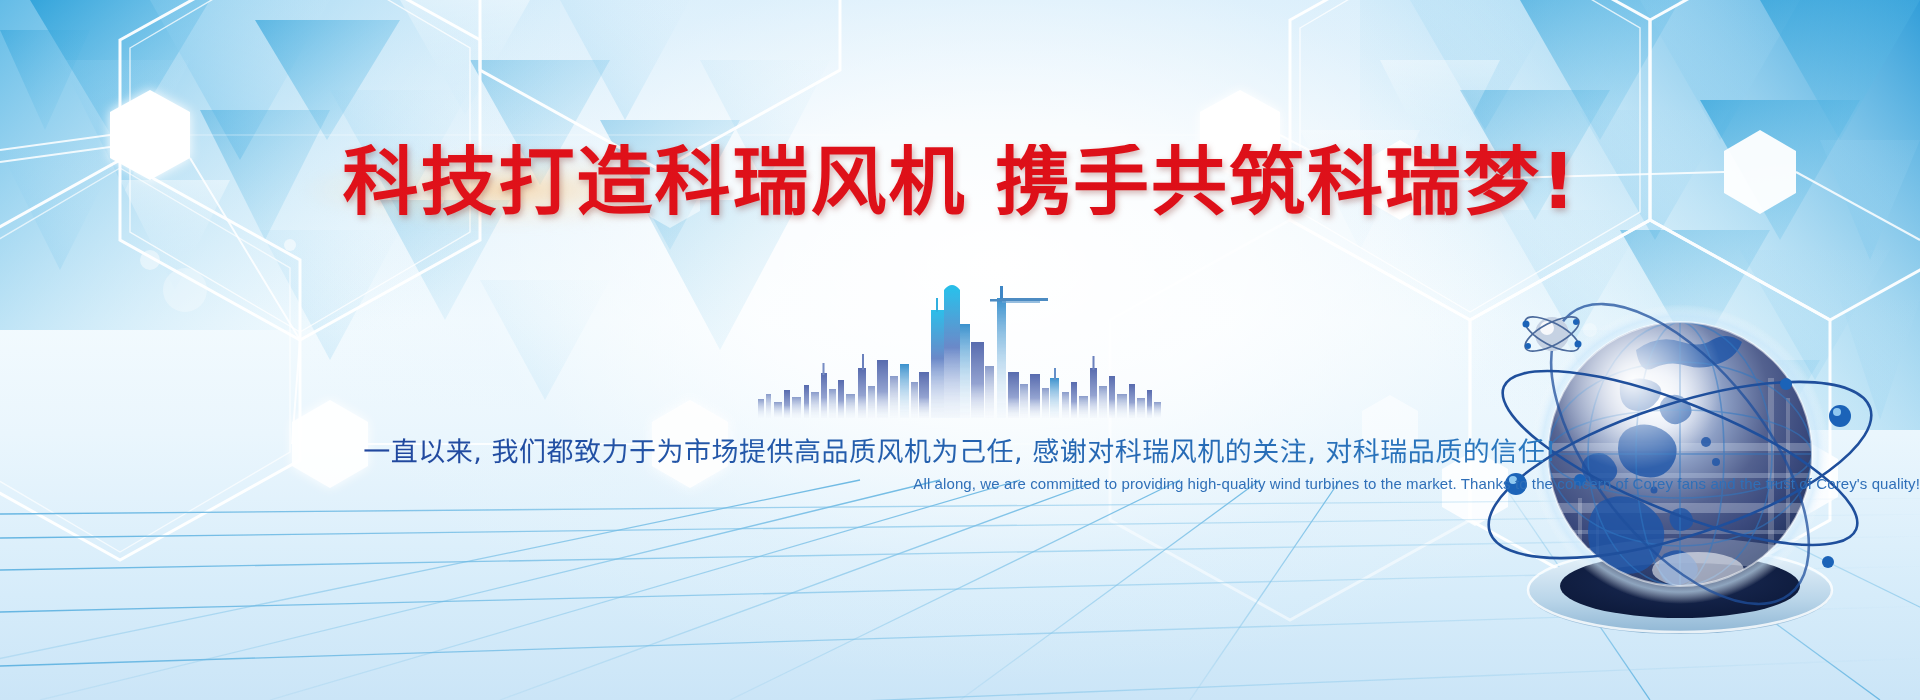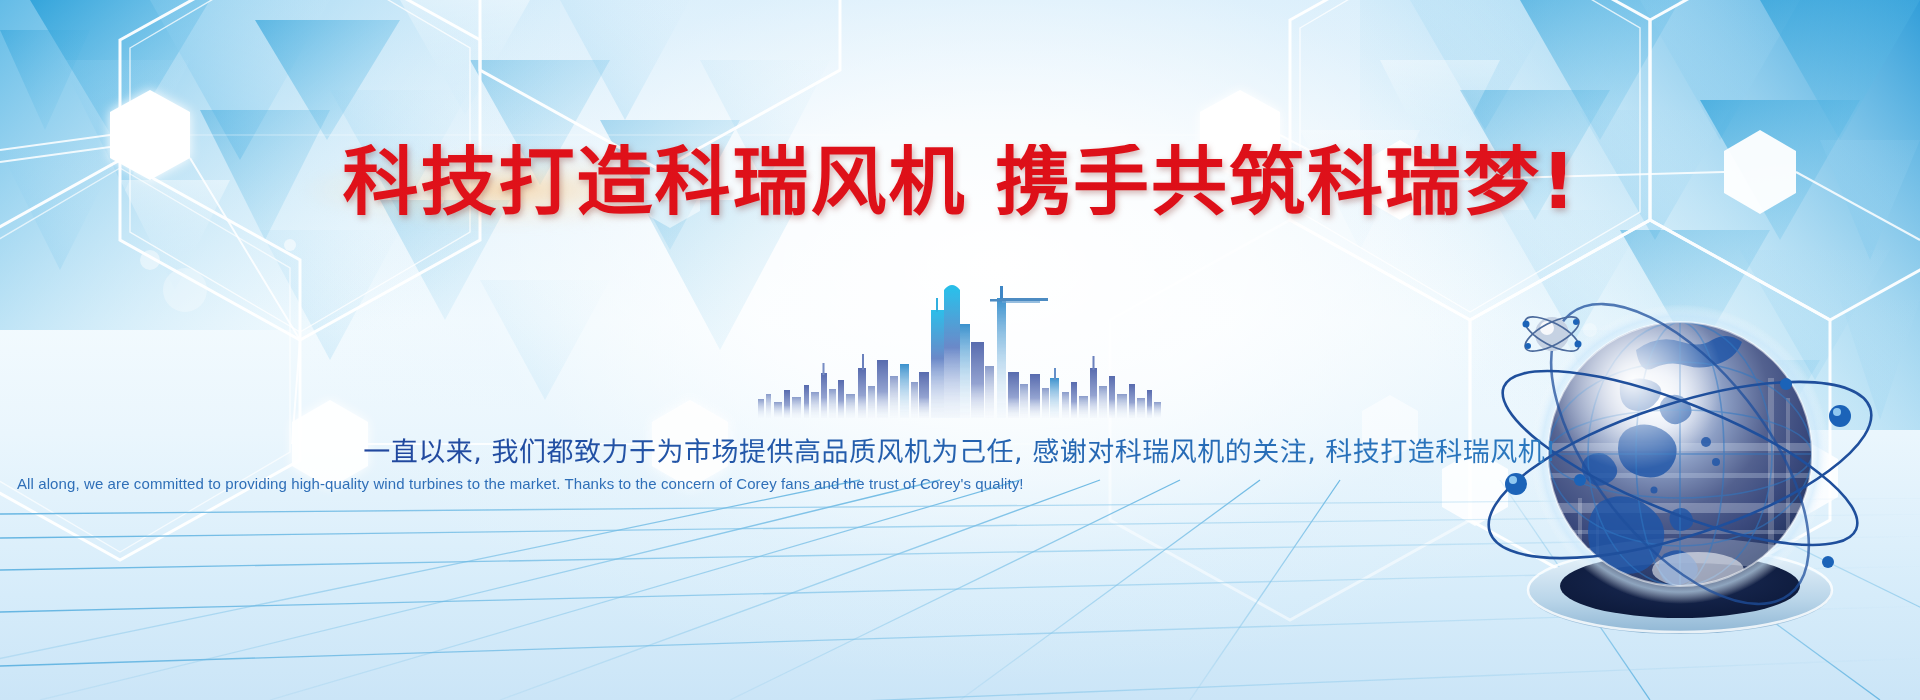--- a/index.html
+++ b/index.html
@@ -83,21 +83,21 @@
     background:linear-gradient(90deg,#1f3f96 0%, #21499f 22%, #2566b2 55%, #2f86c9 100%);
     -webkit-background-clip:text;background-clip:text;
     -webkit-text-fill-color:transparent;
     color:#24559f;
     white-space:nowrap;
   }
 
   .subtitle-en{
     position:absolute;
     top:475px;left:0;right:0;
-    text-align:left;
+    text-align:right;
     font-family:"Liberation Sans","DejaVu Sans",sans-serif;
     font-size:15px;
     font-weight:400;
     letter-spacing:.1px;
     color:#2f6fb8;
     white-space:nowrap;
     margin-left:17px;
   }
 
   
@@ -495,18 +495,18 @@
       </g>
     </svg>
   </div>
 
   <div class="content">
 
     <div class="glow-streak"></div>
 
     <div class="headline">科技打造科瑞风机 携手共筑科瑞梦!</div>
 
-    <div class="subtitle-cn">一直以来, 我们都致力于为市场提供高品质风机为己任, 感谢对科瑞风机的关注, 科技打造科瑞风机!</div>
+    <div class="subtitle-cn">一直以来, 我们都致力于为市场提供高品质风机为己任, 感谢对科瑞风机的关注, 对科瑞品质的信任!</div>
 
     <div class="subtitle-en">All along, we are committed to providing high-quality wind turbines to the market. Thanks to the concern of Corey fans and the trust of Corey's quality!</div>
   </div>
 
 </div>
 
 </body></html>

